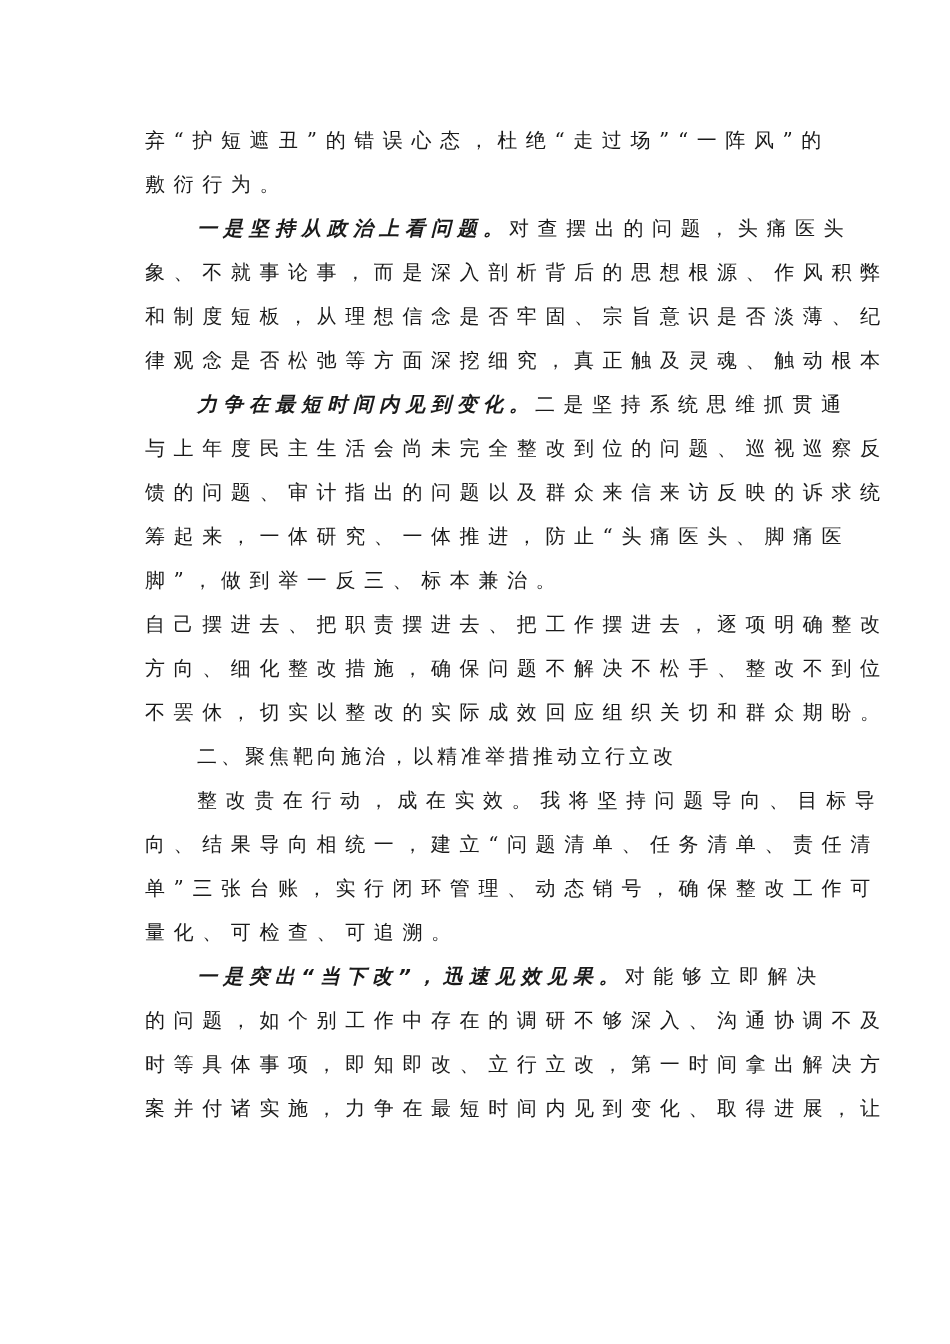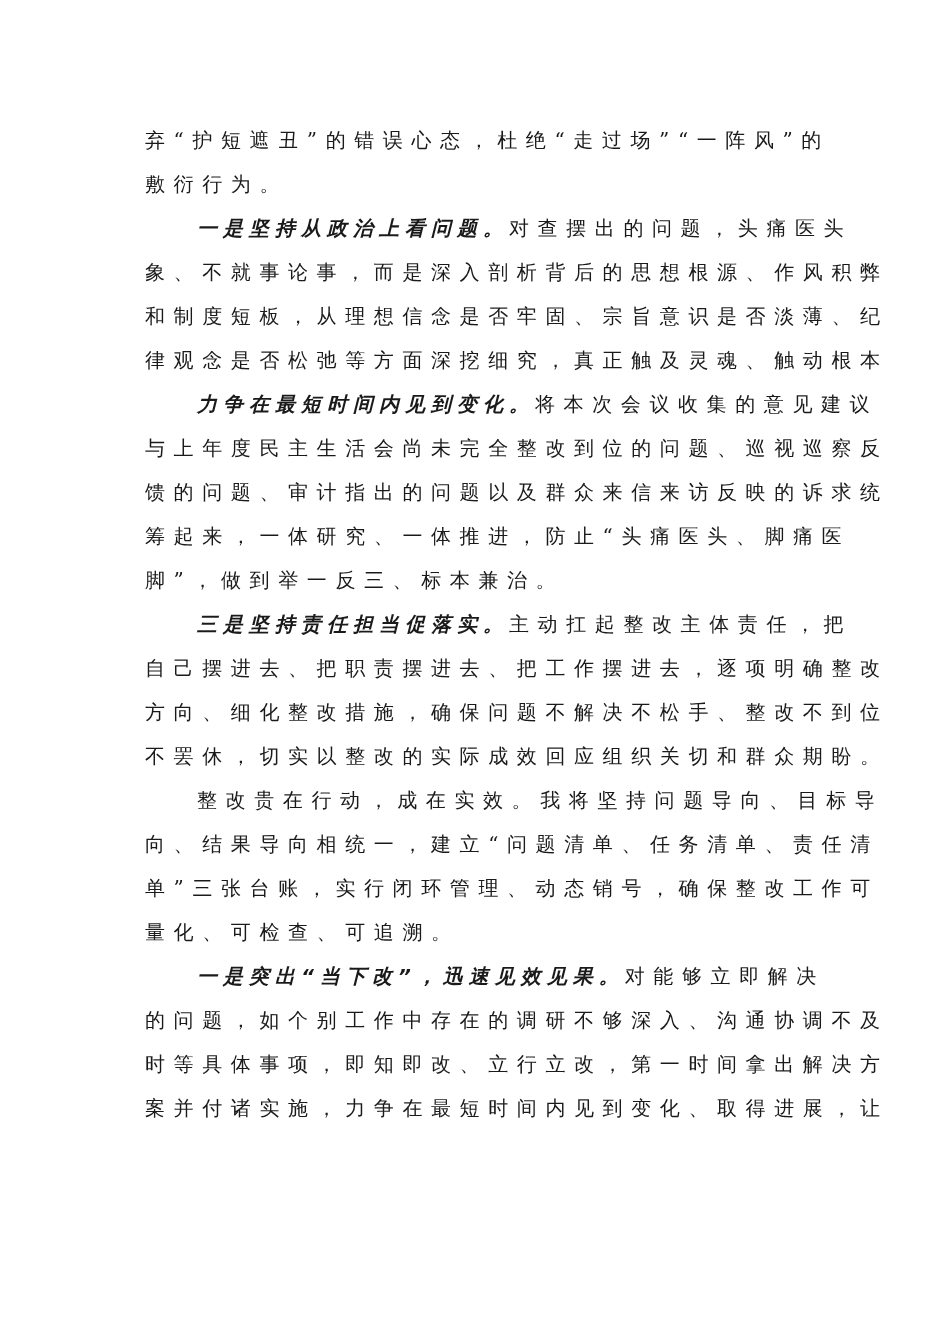--- a/index.html
+++ b/index.html
@@ -41,34 +41,36 @@
   </div>
 
   <div class="para">
     <span class="line indent"><span class="lead">一是坚持从政治上看问题。</span><span>对查摆出的问题，头痛医头</span></span>
     <span class="line">象、不就事论事，而是深入剖析背后的思想根源、作风积弊</span>
     <span class="line">和制度短板，从理想信念是否牢固、宗旨意识是否淡薄、纪</span>
     <span class="line">律观念是否松弛等方面深挖细究，真正触及灵魂、触动根本</span>
   </div>
 
   <div class="para">
-    <span class="line indent"><span class="lead">力争在最短时间内见到变化。</span><span>将本次会议收集的意见建议</span></span>
+    <span class="line indent"><span class="lead">力争在最短时间内见到变化。</span><span>二是坚持系统思维抓贯通</span></span>
     <span class="line">与上年度民主生活会尚未完全整改到位的问题、巡视巡察反</span>
     <span class="line">馈的问题、审计指出的问题以及群众来信来访反映的诉求统</span>
     <span class="line">筹起来，一体研究、一体推进，防止“头痛医头、脚痛医</span>
     <span class="line">脚”，做到举一反三、标本兼治。</span>
   </div>
 
   <div class="para">
-    <span class="line indent"><span class="lead">三是坚持责任担当促落实。</span><span>主动扛起整改主体责任，把</span></span>
     <span class="line">自己摆进去、把职责摆进去、把工作摆进去，逐项明确整改</span>
     <span class="line">方向、细化整改措施，确保问题不解决不松手、整改不到位</span>
     <span class="line">不罢休，切实以整改的实际成效回应组织关切和群众期盼。</span>
   </div>
 
+  <div class="para">
+    <span class="line indent heading">二、聚焦靶向施治，以精准举措推动立行立改</span>
+  </div>
 
   <div class="para">
     <span class="line indent">整改贵在行动，成在实效。我将坚持问题导向、目标导</span>
     <span class="line">向、结果导向相统一，建立“问题清单、任务清单、责任清</span>
     <span class="line">单”三张台账，实行闭环管理、动态销号，确保整改工作可</span>
     <span class="line">量化、可检查、可追溯。</span>
   </div>
 
   <div class="para">
     <span class="line indent"><span class="lead">一是突出“当下改”，迅速见效见果。</span><span>对能够立即解决</span></span>

